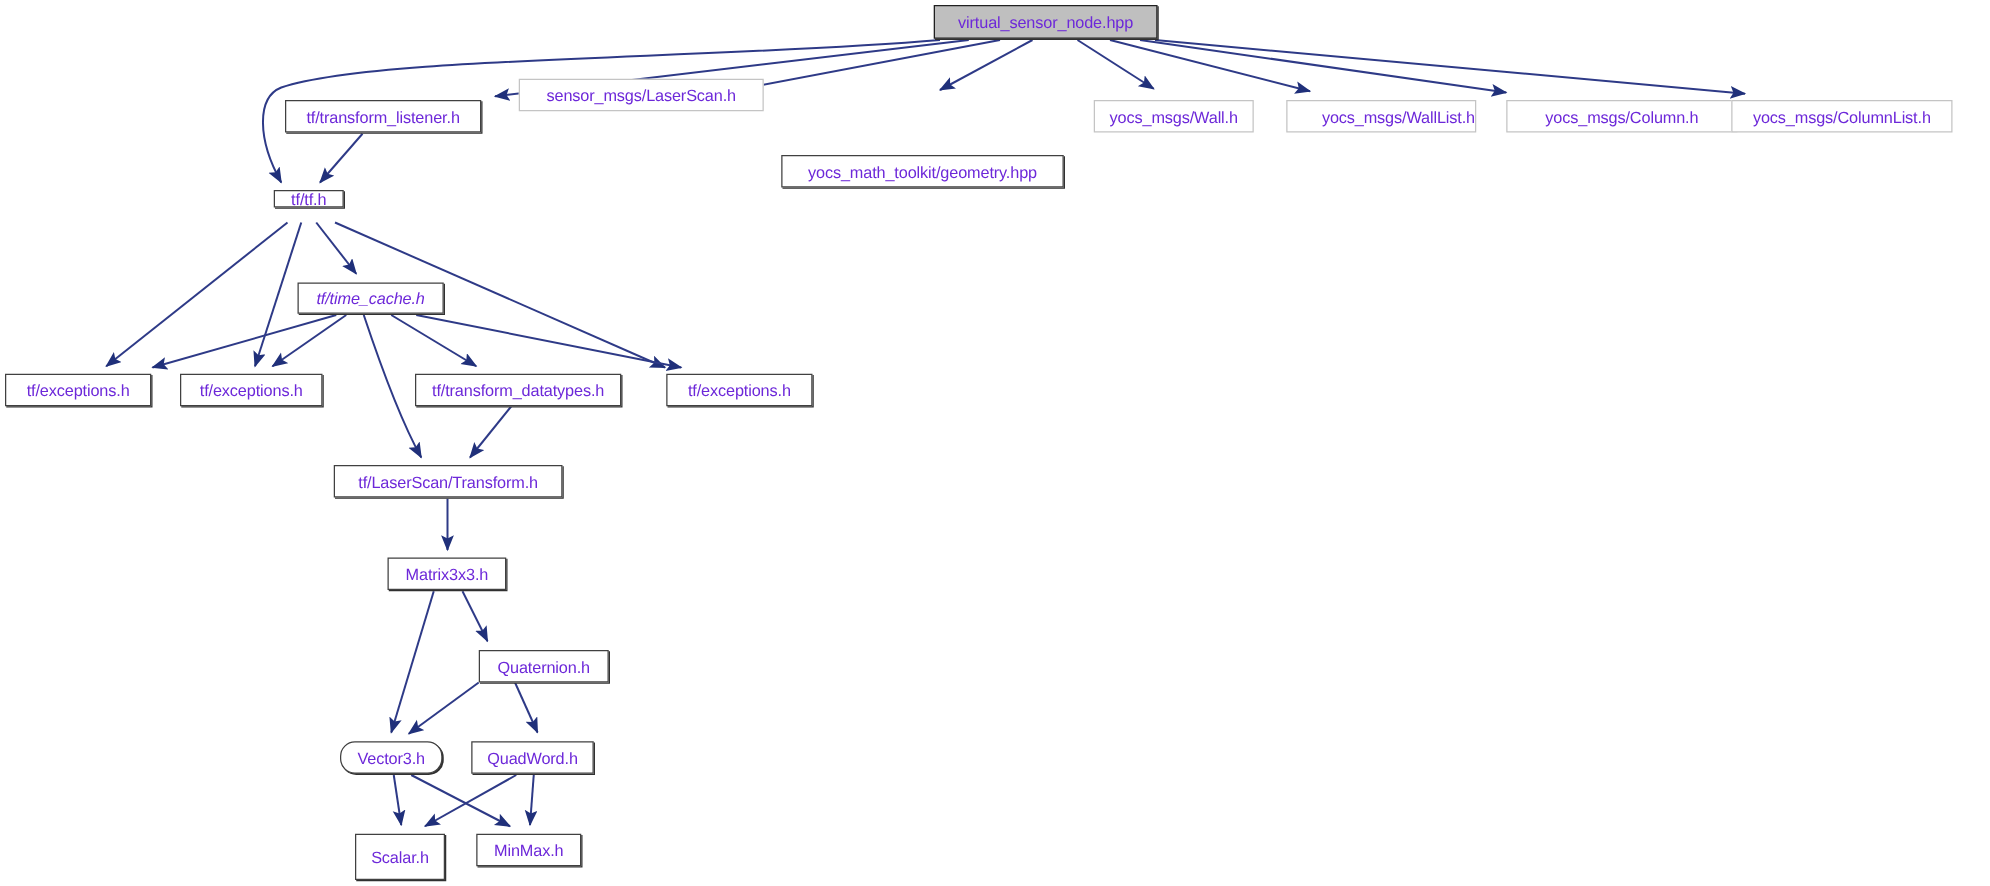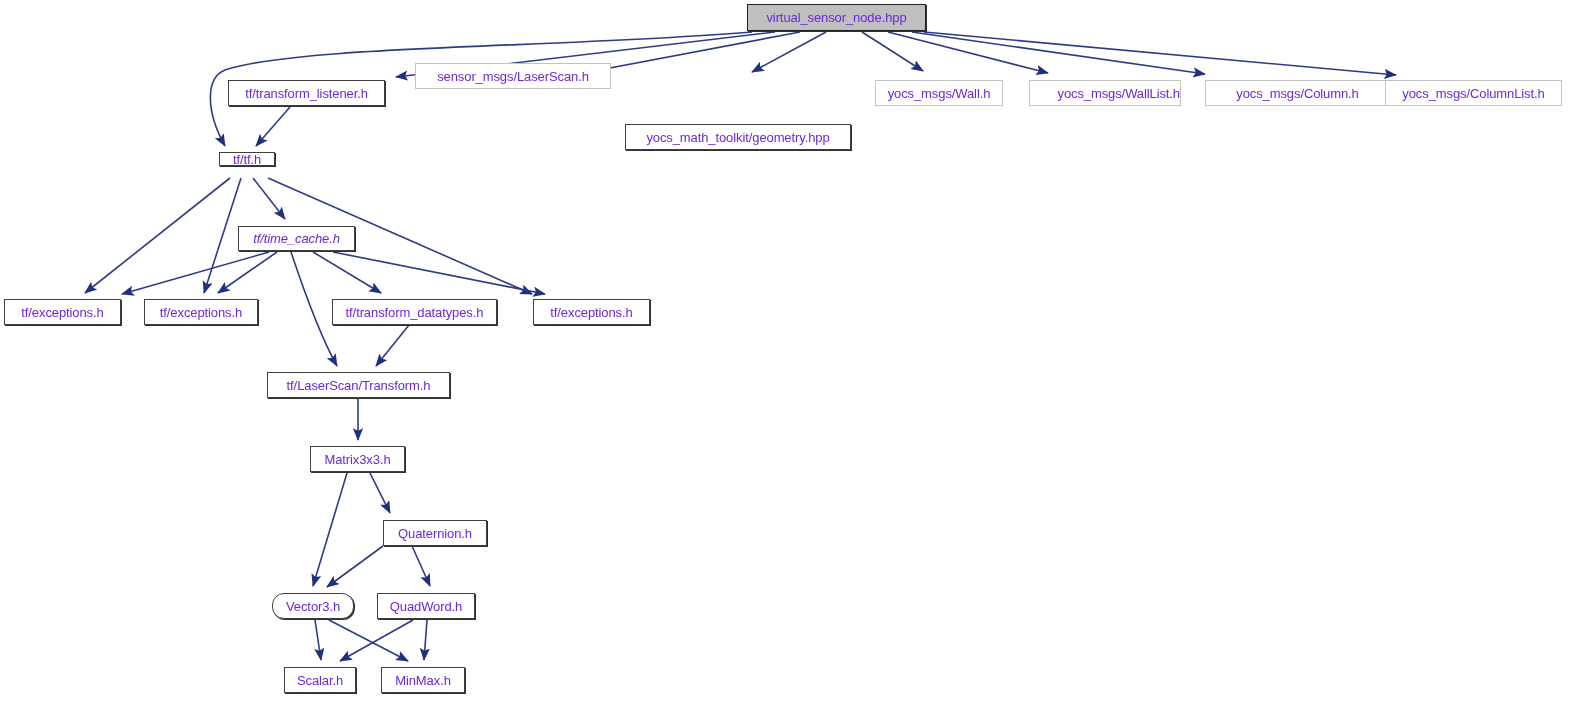--- a/index.html
+++ b/index.html
@@ -151,20 +151,20 @@
       </div>
       <div class="node-box strong" style="left: 351px; top: 520px; width: 104px; height: 26px; margin-left: 32px;">
         <span class="node-label">Quaternion.h</span>
       </div>
       <div class="node-box strong" style="left: 272px; top: 593px; width: 82px; height: 26px; border-radius: 12px;">
         <span class="node-label">Vector3.h</span>
       </div>
       <div class="node-box strong" style="left: 377px; top: 593px; width: 98px; height: 26px;">
         <span class="node-label">QuadWord.h</span>
       </div>
-      <div class="node-box strong" style="left: 284px; top: 667px; width: 72px; height: 26px;">
+      <div class="node-box strong" style="left: 284px; top: 667px; width: 72px; height: 37px;">
         <span class="node-label">Scalar.h</span>
       </div>
       <div class="node-box strong" style="left: 381px; top: 667px; width: 84px; height: 26px;">
         <span class="node-label">MinMax.h</span>
       </div>
     </div>
 </div>
 
 </body></html>

